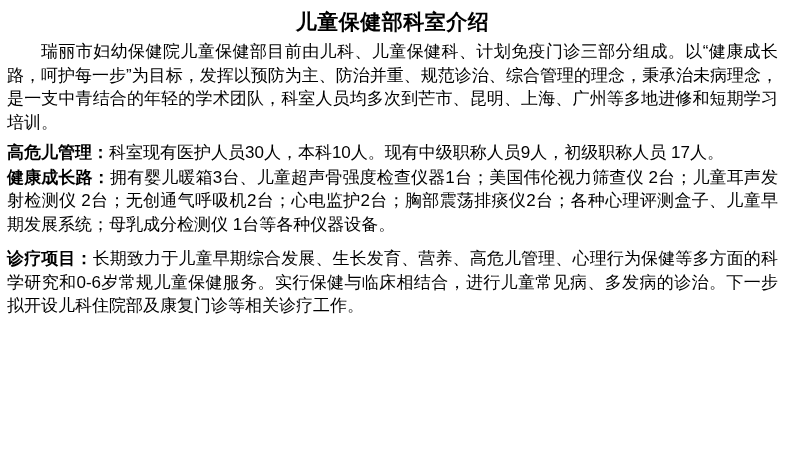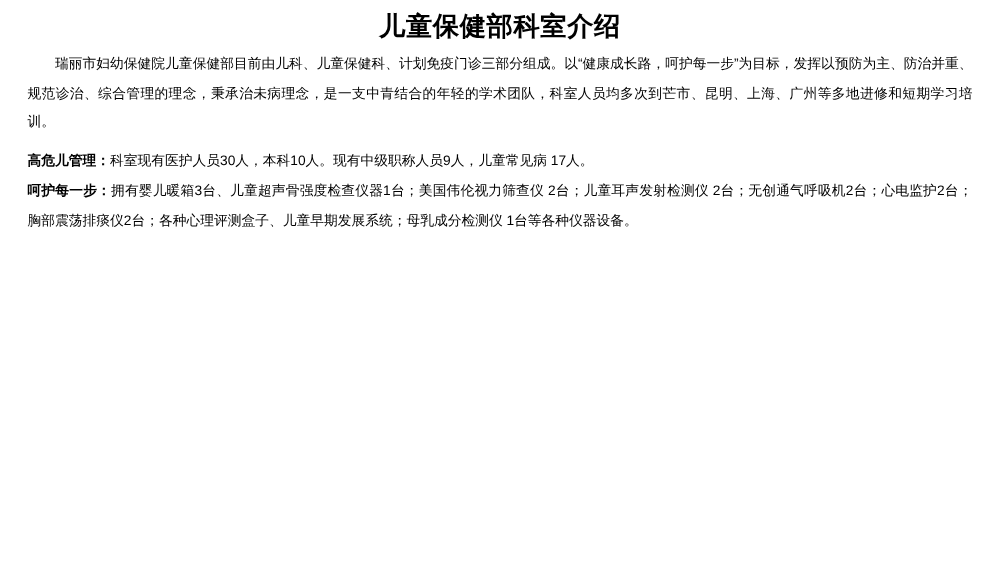--- a/index.html
+++ b/index.html
@@ -12,32 +12,32 @@
     background: #ffffff;
     font-family: "Liberation Sans", "DejaVu Sans", sans-serif;
     color: #000000;
     overflow: hidden;
   }
   .page {
     position: relative;
     width: 800px;
     height: 450px;
     box-sizing: border-box;
-    padding: 6px 22px 0 22px;
+    padding: 6px 22px 0 7px;
   }
   .doc-title {
     text-align: center;
     font-size: 21px;
     font-weight: bold;
     line-height: 28px;
     letter-spacing: 0.5px;
     margin: 2px 0 4px 0;
   }
   .para {
-    font-size: 11px;
+    font-size: 17px;
     line-height: 23.5px;
     text-align: justify;
     text-justify: inter-ideograph;
     margin: 0 0 1px 0;
     word-break: break-all;
   }
   .para.indent {
     text-indent: 2em;
   }
   .label {
@@ -54,23 +54,24 @@
 <body>
 
 <div class="page">
 
   <h1 class="doc-title">儿童保健部科室介绍</h1>
 
   <p class="para indent">瑞丽市妇幼保健院儿童保健部目前由儿科、儿童保健科、计划免疫门诊三部分组成。以“健康成长路，呵护每一步”为目标，发挥以预防为主、防治并重、规范诊治、综合管理的理念，秉承治未病理念，是一支中青结合的年轻的学术团队，科室人员均多次到芒市、昆明、上海、广州等多地进修和短期学习培训。</p>
 
   <div class="spacer-sm"></div>
 
-  <p class="para"><span class="label">高危儿管理：</span><span>科室现有医护人员30人，本科10人。现有中级职称人员9人，儿童常见病 17人。</span></p>
+  <p class="para"><span class="label">高危儿管理：</span><span>科室现有医护人员30人，本科10人。现有中级职称人员9人，初级职称人员 17人。</span></p>
 
-  <p class="para"><span class="label">呵护每一步：</span><span>拥有婴儿暖箱3台、儿童超声骨强度检查仪器1台；美国伟伦视力筛查仪 2台；儿童耳声发射检测仪 2台；无创通气呼吸机2台；心电监护2台；胸部震荡排痰仪2台；各种心理评测盒子、儿童早期发展系统；母乳成分检测仪 1台等各种仪器设备。</span></p>
+  <p class="para"><span class="label">健康成长路：</span><span>拥有婴儿暖箱3台、儿童超声骨强度检查仪器1台；美国伟伦视力筛查仪 2台；儿童耳声发射检测仪 2台；无创通气呼吸机2台；心电监护2台；胸部震荡排痰仪2台；各种心理评测盒子、儿童早期发展系统；母乳成分检测仪 1台等各种仪器设备。</span></p>
 
   <div class="spacer-md"></div>
 
+  <p class="para"><span class="label">诊疗项目：</span><span>长期致力于儿童早期综合发展、生长发育、营养、高危儿管理、心理行为保健等多方面的科学研究和0-6岁常规儿童保健服务。实行保健与临床相结合，进行儿童常见病、多发病的诊治。下一步拟开设儿科住院部及康复门诊等相关诊疗工作。</span></p>
 
   <div class="spacer-md"></div>
 
 
 </div>
 
 </body></html>

